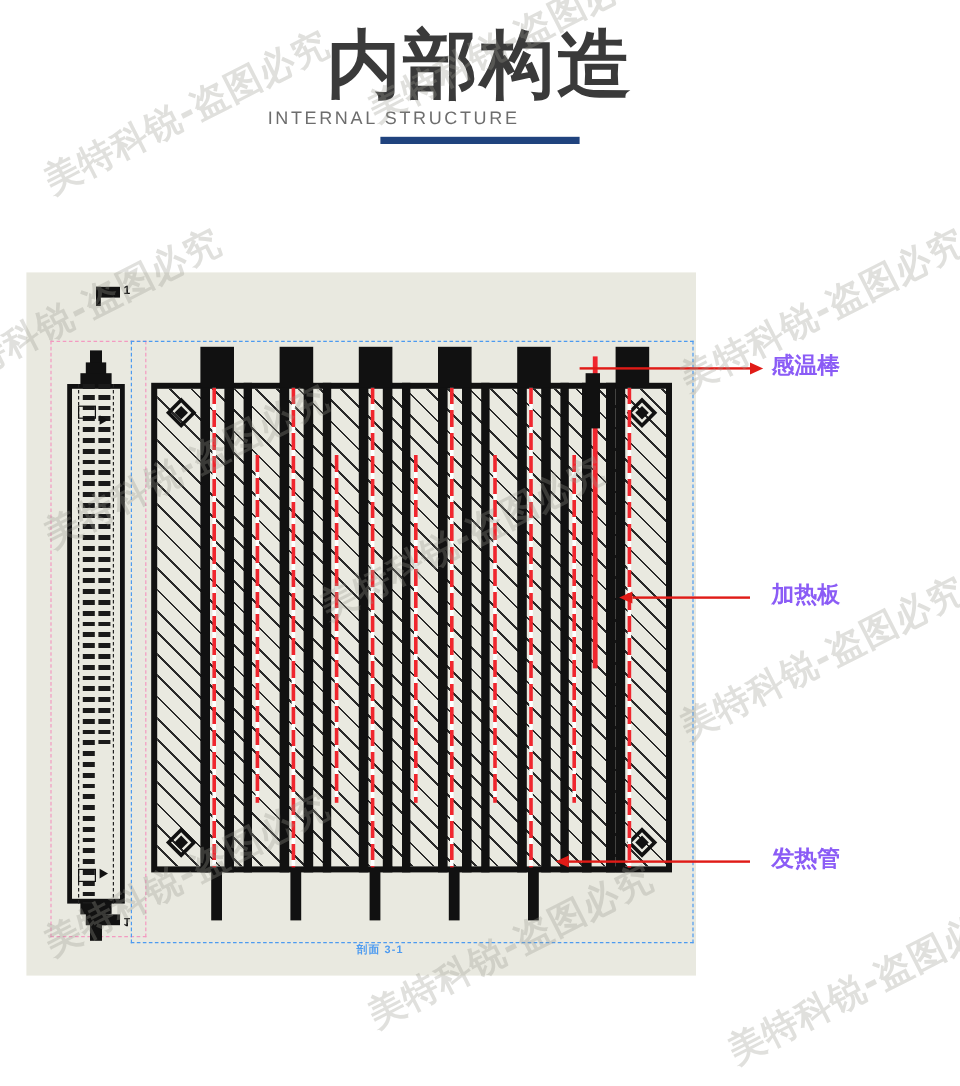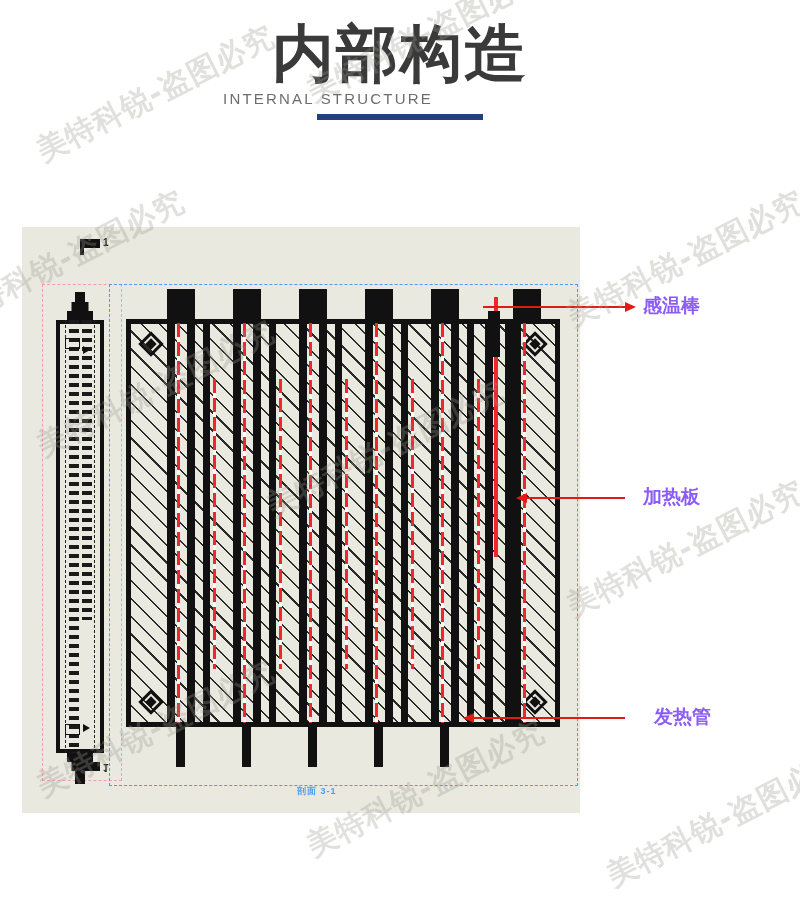--- a/index.html
+++ b/index.html
@@ -238,21 +238,21 @@
 
   <div class="callout" style="left:527px;top:497px;">
     <div class="line" style="width:98px;"></div>
     <div class="head" style="left:-11px;transform:rotate(180deg);"></div>
     <div class="txt" style="left:116px;">加热板</div>
   </div>
 
   <div class="callout" style="left:474px;top:717px;">
     <div class="line" style="width:151px;"></div>
     <div class="head" style="left:-11px;transform:rotate(180deg);"></div>
-    <div class="txt" style="left:180px;">发热管</div>
+    <div class="txt" style="left:169px;">发热管</div>
   </div>
 
   <div class="wm-layer">
     <div class="wm" style="left:30px;top:135px;">美特科锐-盗图必究</div>
     <div class="wm" style="left:300px;top:75px;">美特科锐-盗图必究</div>
     <div class="wm" style="left:560px;top:300px;">美特科锐-盗图必究</div>
     <div class="wm" style="left:30px;top:430px;">美特科锐-盗图必究</div>
     <div class="wm" style="left:260px;top:490px;">美特科锐-盗图必究</div>
     <div class="wm" style="left:560px;top:590px;">美特科锐-盗图必究</div>
     <div class="wm" style="left:30px;top:770px;">美特科锐-盗图必究</div>

